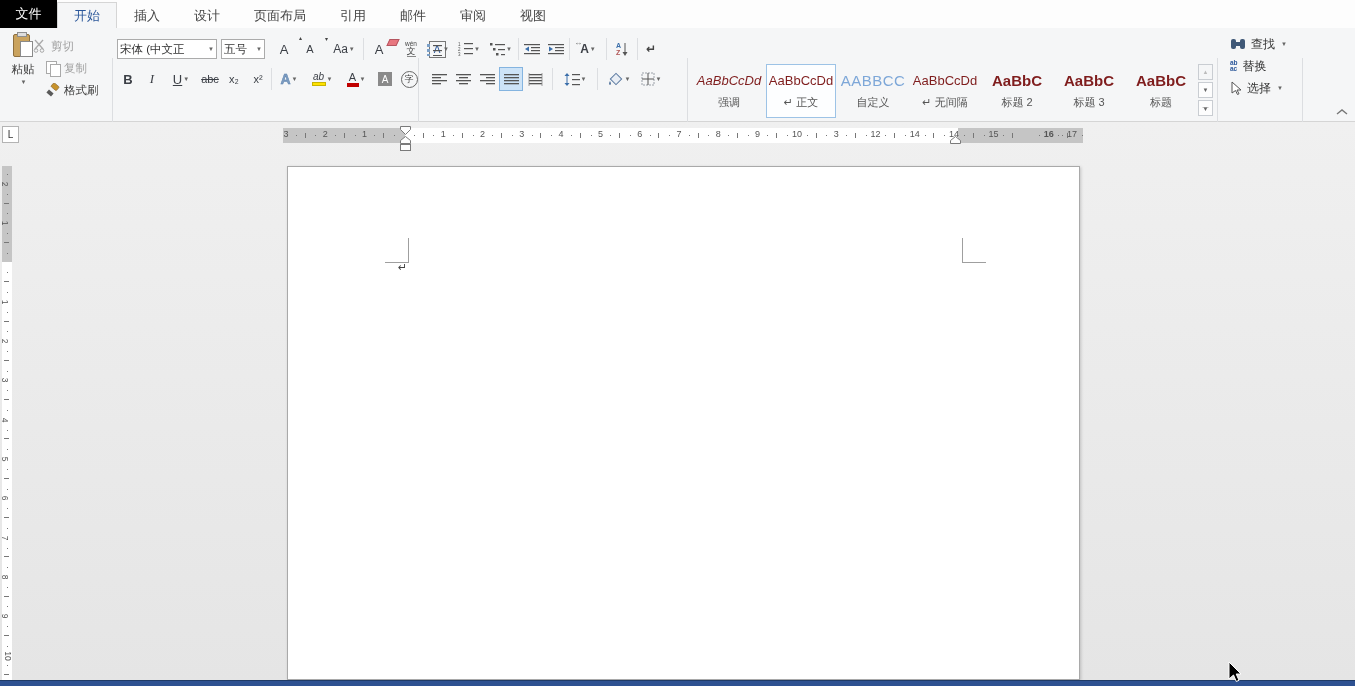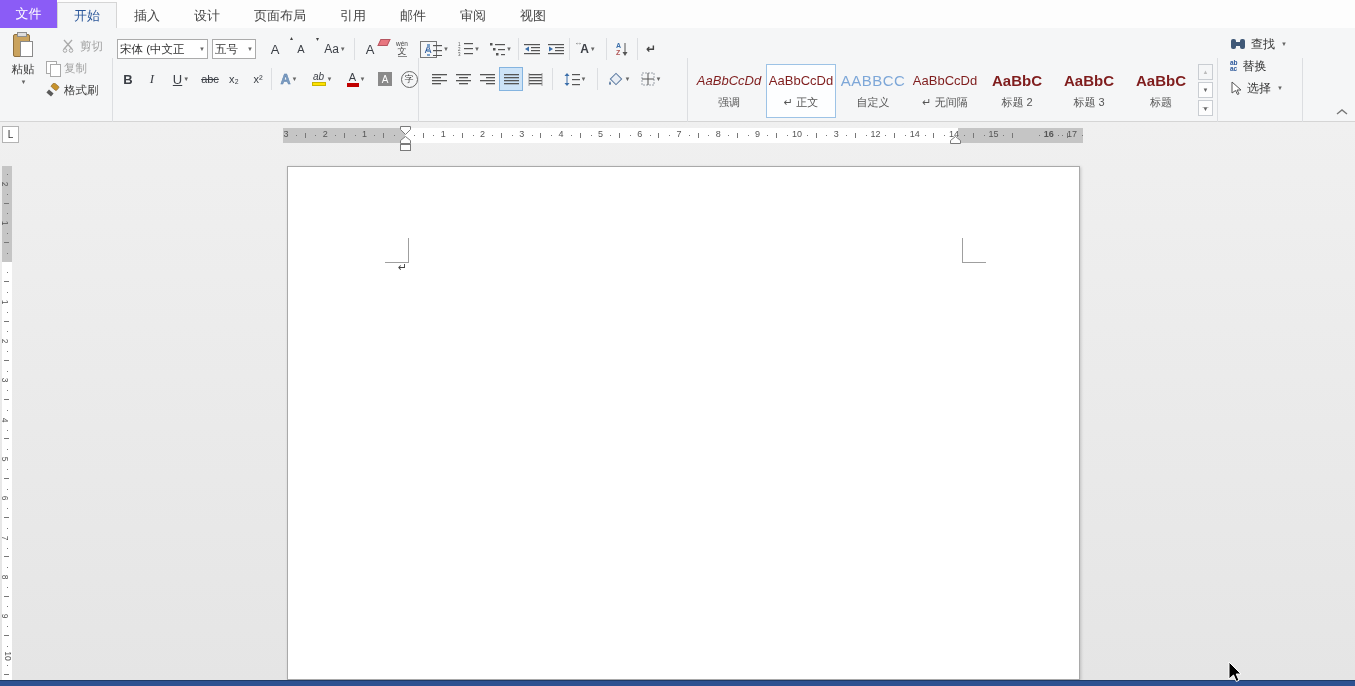--- a/index.html
+++ b/index.html
@@ -2,21 +2,21 @@
 <html><head>
 <meta charset="utf-8">
 <style>
   html,body{margin:0;padding:0;}
   body{width:1355px;height:686px;overflow:hidden;position:relative;
        font-family:"Liberation Sans","DejaVu Sans",sans-serif;
        background:#fff;-webkit-font-smoothing:antialiased;}
   .abs{position:absolute;}
   
   #tabbar{left:0;top:0;width:1355px;height:28px;background:#fdfdfd;}
-  #file-tab{left:0;top:0;width:57px;height:28px;background:#8b5cf6;color:#fff;
+  #file-tab{left:0;top:0;width:57px;height:28px;background:#000000;color:#fff;
             display:flex;align-items:center;justify-content:center;font-size:13px;}
   #tabs{left:57px;top:0;height:28px;display:flex;}
   .tab{height:26px;margin-top:2px;display:flex;align-items:center;padding:0 16px;
        font-size:13px;color:#444;border:1px solid transparent;border-bottom:none;}
   .tab.active{background:#f5f6f7;color:#2b579a;border-color:#d5d5d5;}
   
   #ribbon{left:0;top:28px;width:1355px;height:93px;background:#f5f6f7;border-bottom:1px solid #d5d5d5;}
   .gsep{top:30px;width:1px;height:89px;background:#dcdee1;}
   .group-label{top:102px;height:16px;font-size:11px;color:#6d6d6d;text-align:center;line-height:14px;}
   .launcher{width:12px;height:12px;}
@@ -146,21 +146,21 @@
 
   <div class="abs" style="left:4px;top:4px;width:38px;height:68px;display:flex;flex-direction:column;align-items:center;">
     <span class="clip-icon">
       <i class="clip-body"></i>
         <i class="clip-top"></i>
         <i class="clip-page"></i>
     </span>
     <span style="font-size:11.5px;color:#3b3b3b;margin-top:5px;">粘贴</span>
     <span class="dd" style="margin-top:2px;">▼</span>
   </div>
-  <div class="abs small-cmd" style="left:62px;top:8px;">
+  <div class="abs small-cmd" style="left:33px;top:8px;">
     <svg width="14" height="14">
       <line x1="2" y1="1" x2="10" y2="10" stroke="#a9a9a9" stroke-width="1.3"></line>
       <line x1="10" y1="1" x2="2" y2="10" stroke="#a9a9a9" stroke-width="1.3"></line>
       <circle cx="3" cy="11.5" r="1.8" fill="none" stroke="#a9a9a9"></circle>
       <circle cx="9" cy="11.5" r="1.8" fill="none" stroke="#a9a9a9"></circle>
     </svg>
     <span class="graytxt">剪切</span>
   </div>
   <div class="abs small-cmd" style="left:46px;top:30px;">
     <span class="copy-icon">
@@ -179,21 +179,21 @@
   <div class="abs group-label" style="left:0;width:105px;">剪贴板</div>
   <div class="abs" style="left:99px;top:103px;">
     <svg class="launcher" viewBox="0 0 12 12">
         <path d="M2,2 h4 M2,2 v4" stroke="#777" fill="none"></path>
         <path d="M5,5 l4,4" stroke="#777"></path>
         <path d="M9,6 v3 h-3 z" fill="#777"></path>
       </svg>
   </div>
 
   <div class="abs row" style="left:117px;top:10px;gap:4px;">
-    <div class="combo" style="width:91px;">
+    <div class="combo" style="width:100px;">
       <span class="val">宋体 (中文正</span>
       <span class="dd">▼</span>
     </div>
     <div class="combo" style="width:44px;">
       <span class="val">五号</span>
       <span class="dd">▼</span>
     </div>
     <span class="btn b22 grow-a" style="margin-left:4px;">A</span>
     <span class="btn b22 shrink-a">A</span>
     <span class="btn" style="width:30px;height:22px;font-size:12px;margin-left:4px;">

